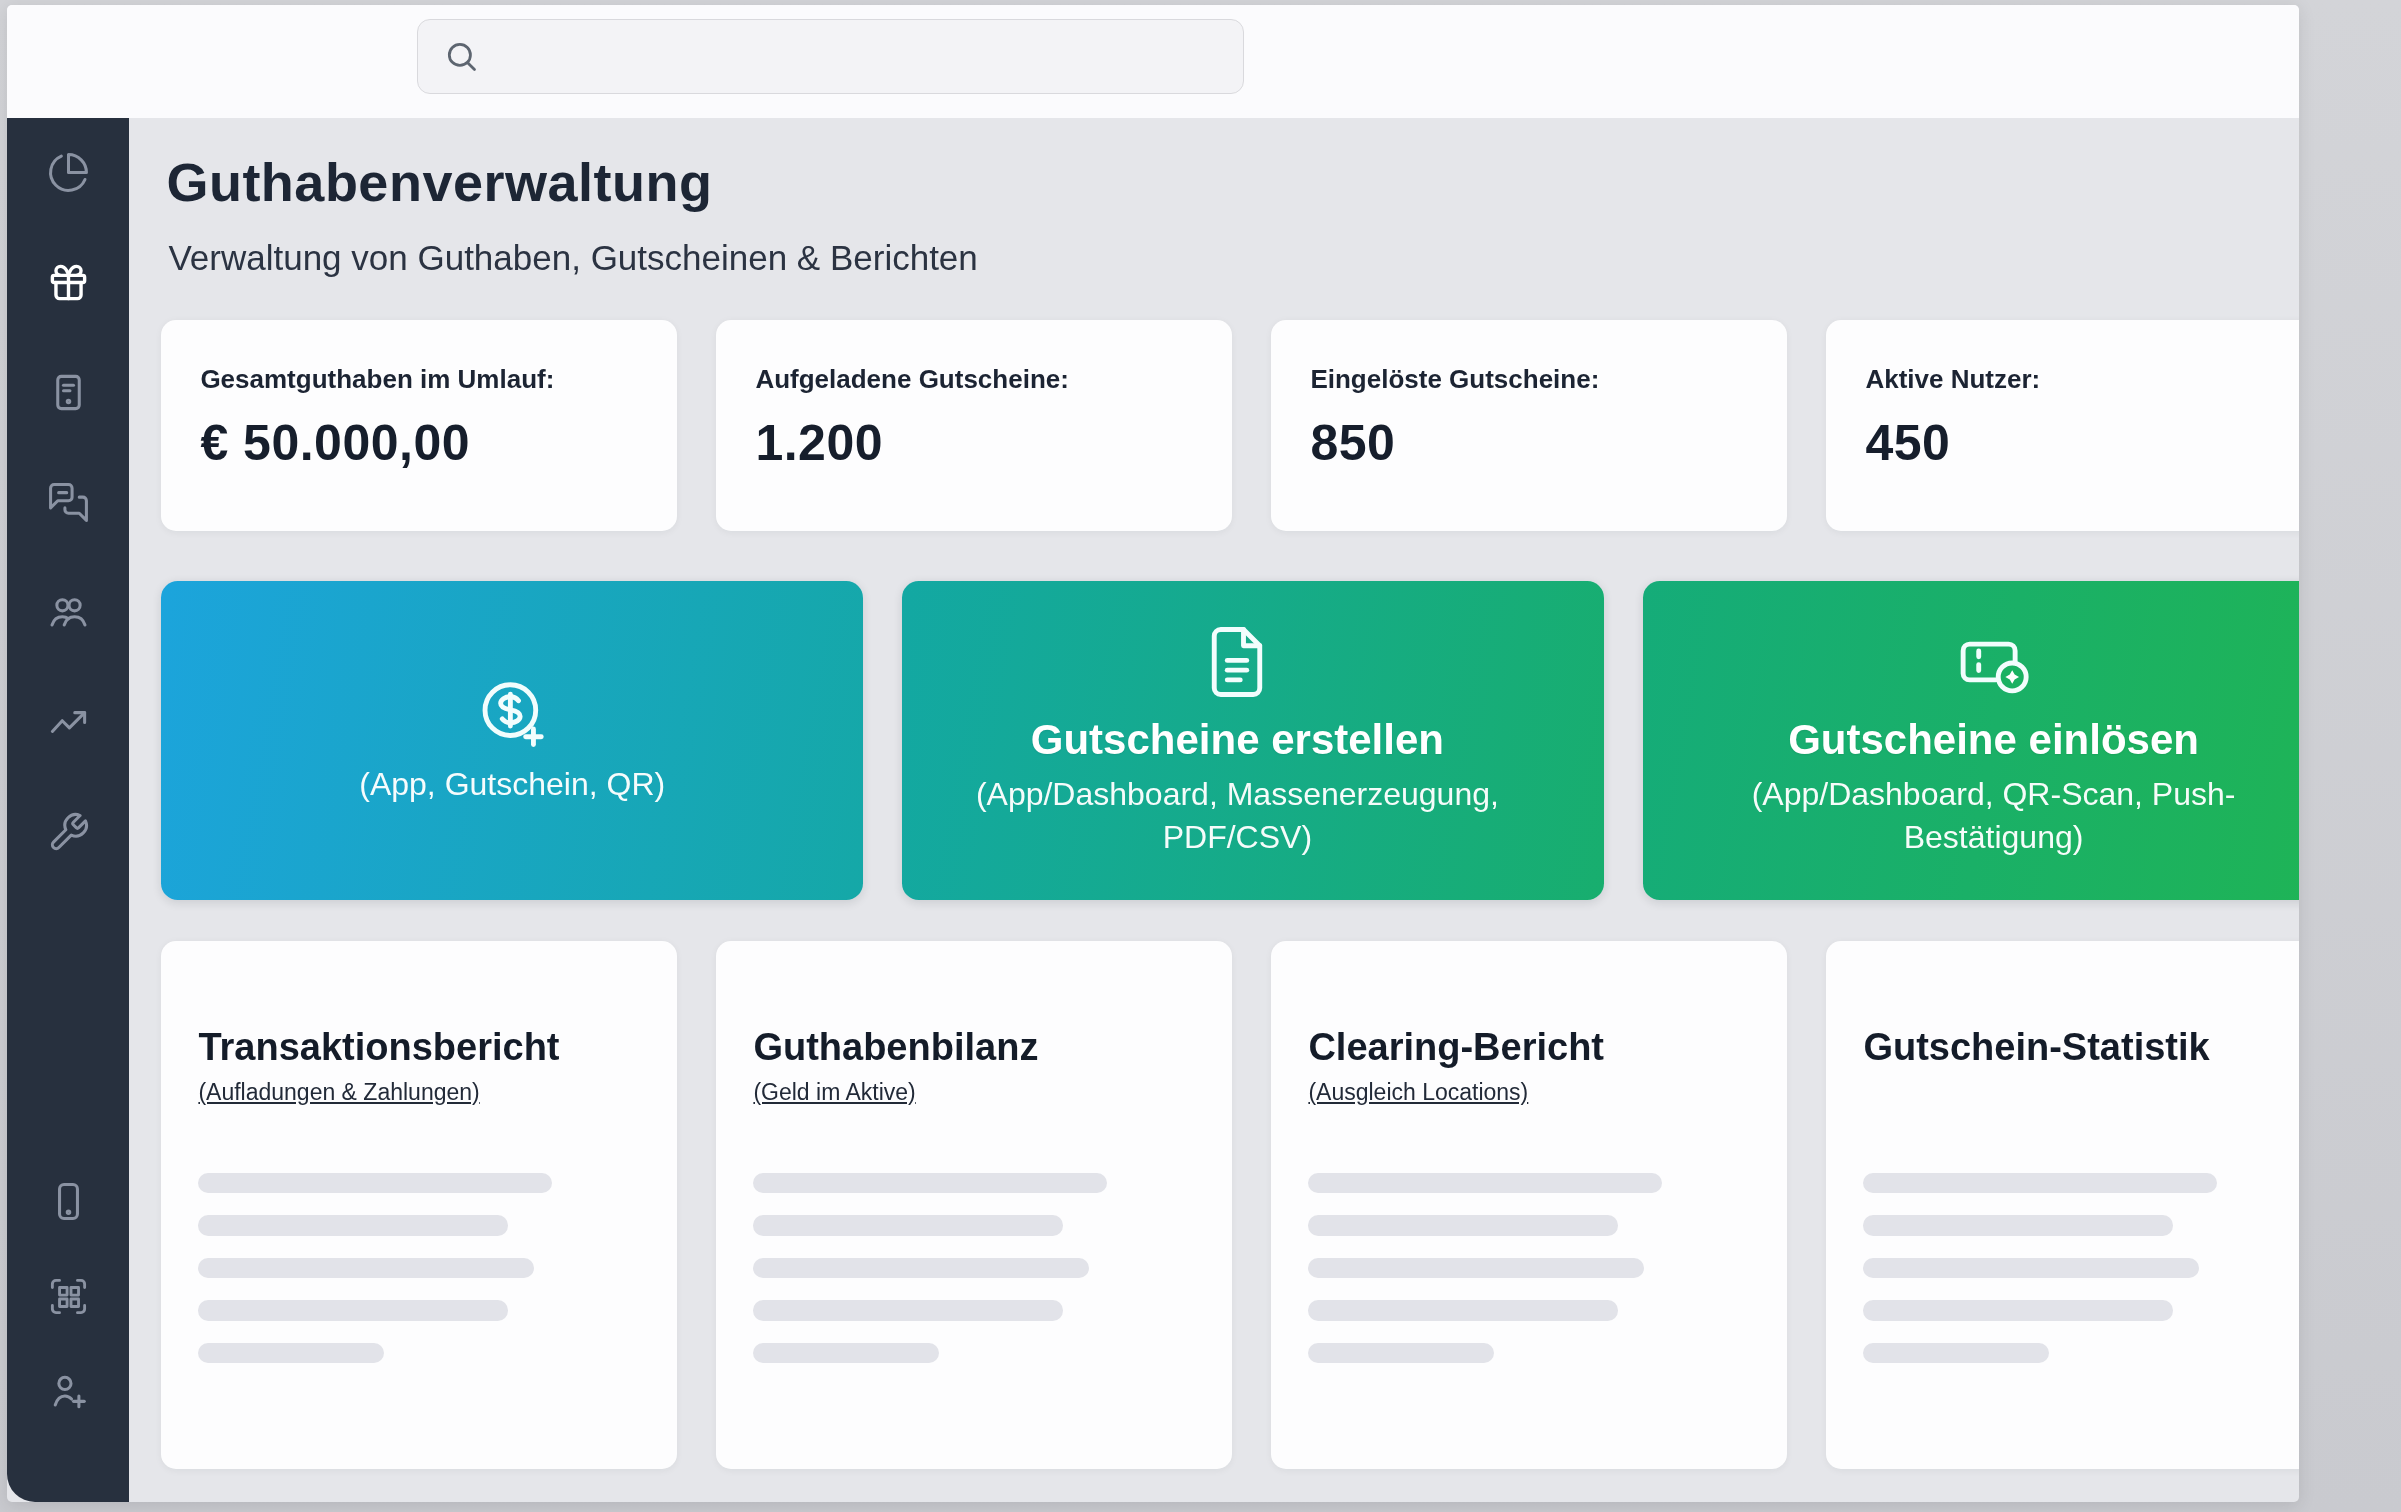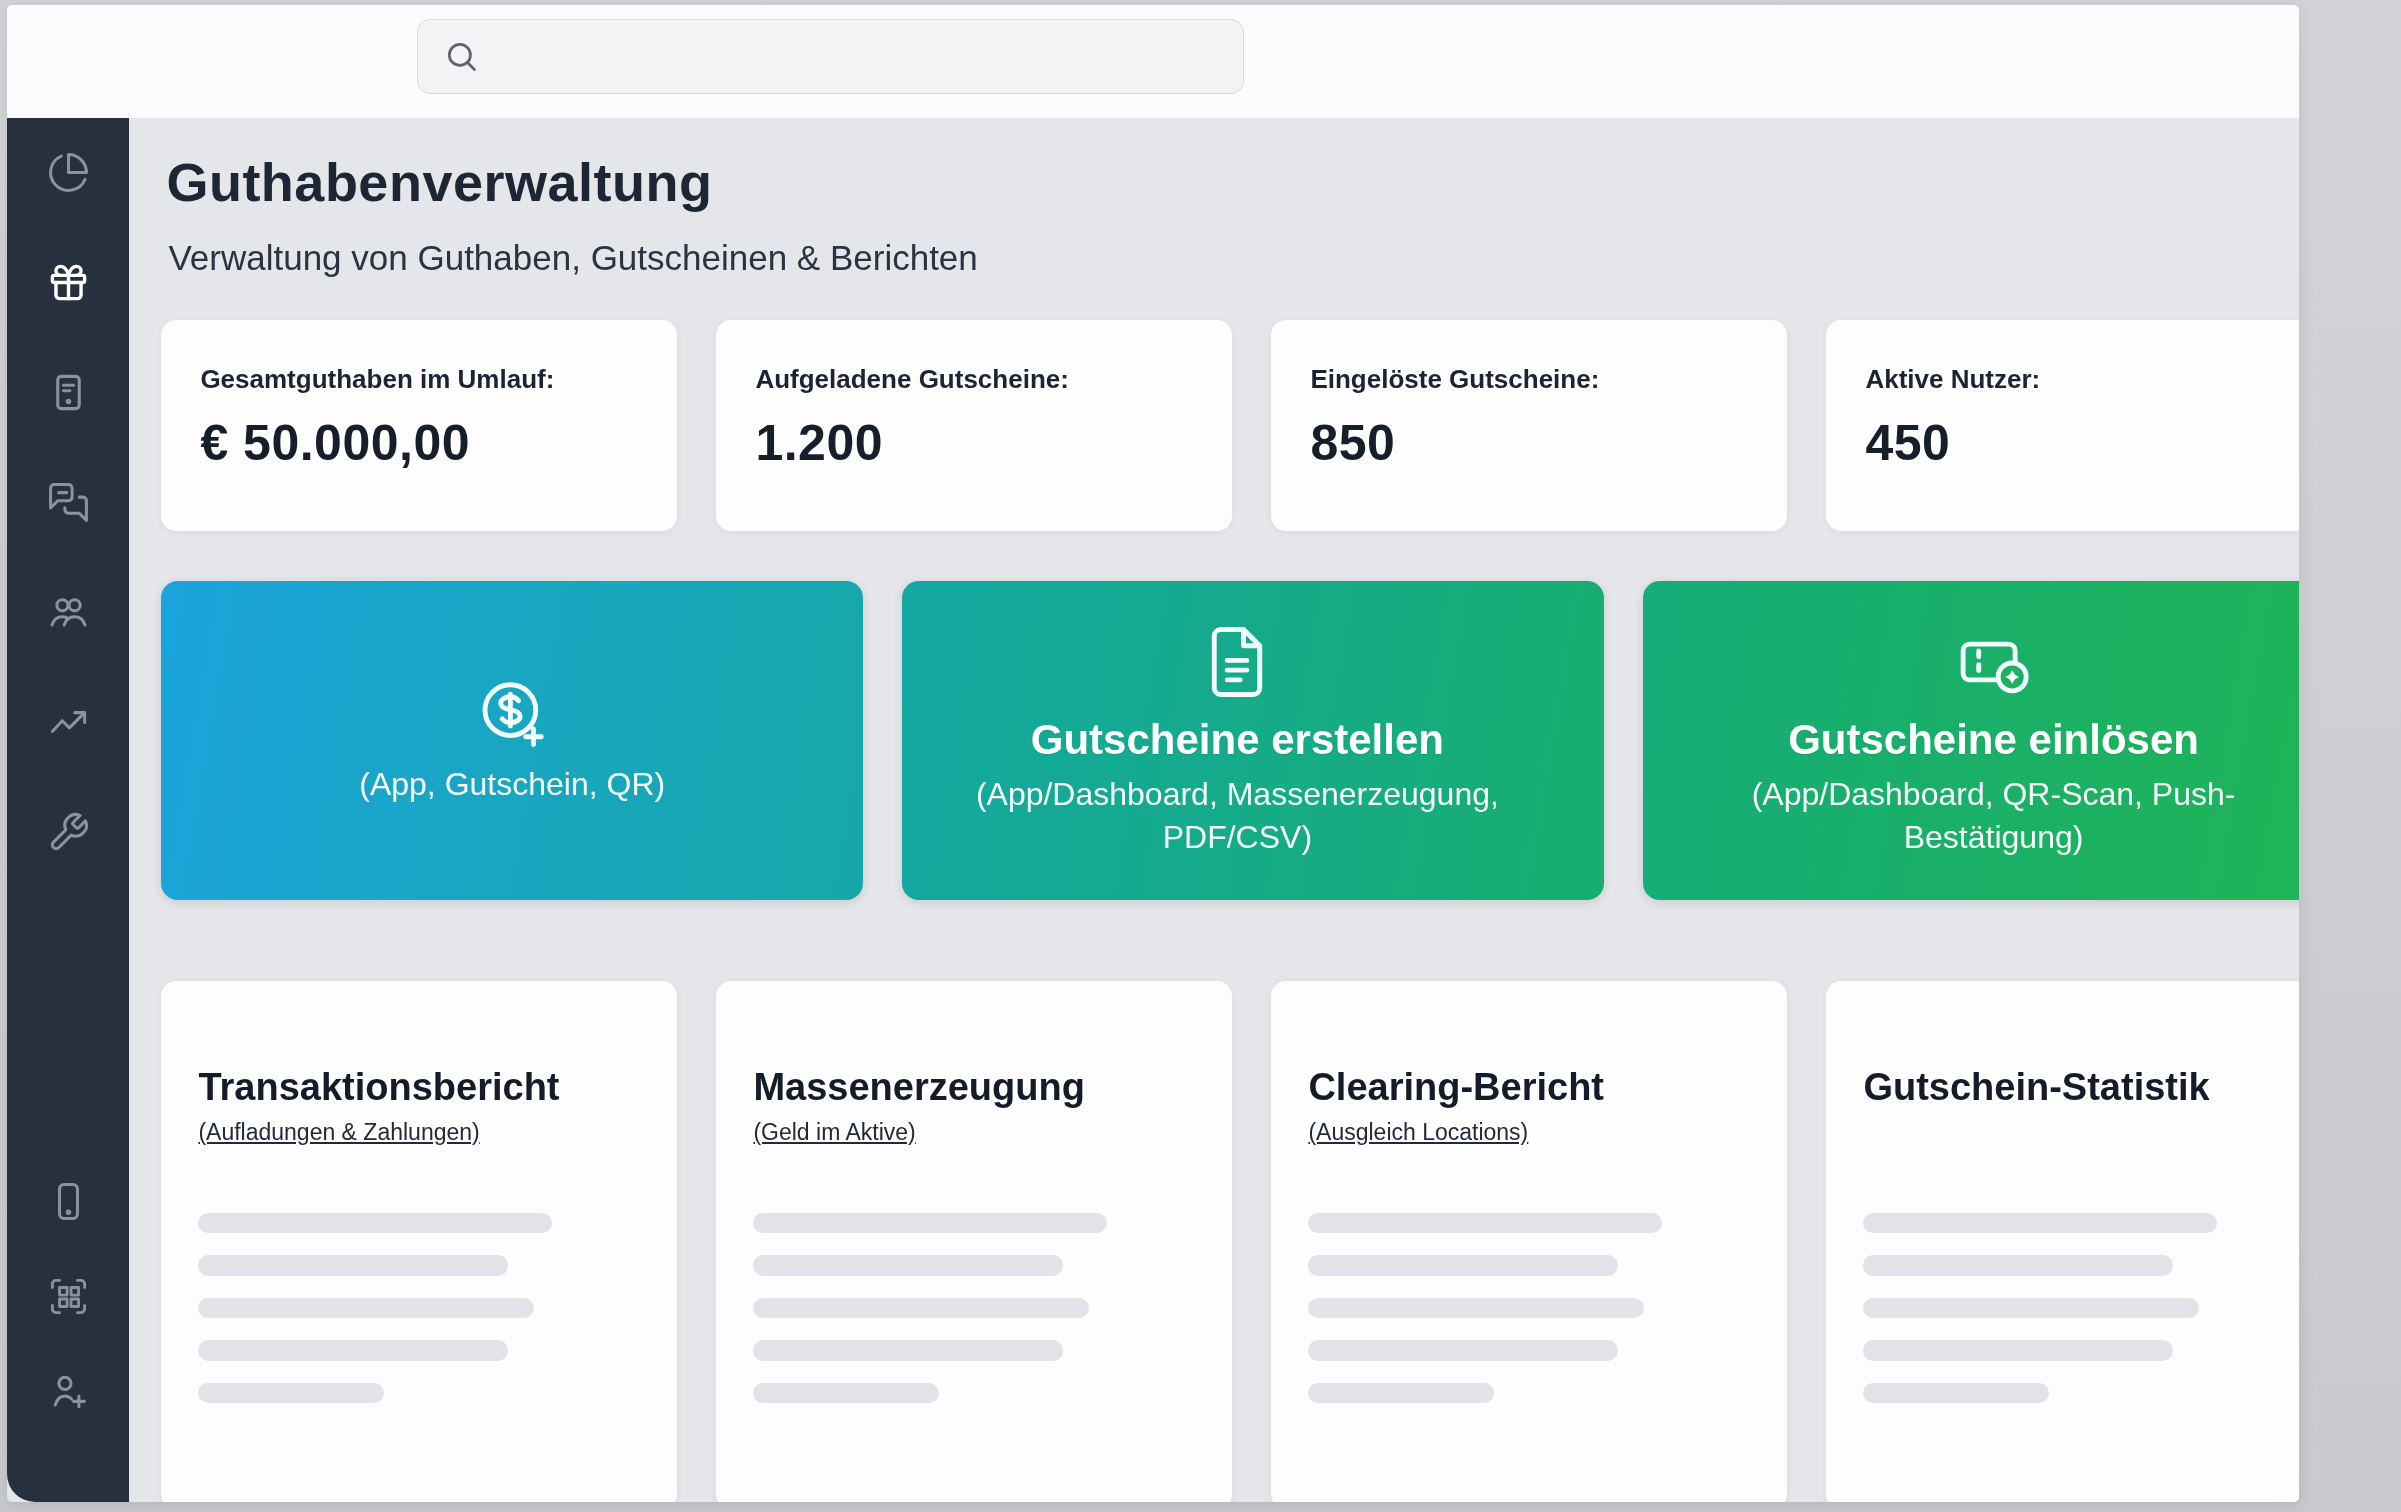--- a/index.html
+++ b/index.html
@@ -85,21 +85,21 @@
     display:flex; flex-direction:column; align-items:center; justify-content:center;
     padding:18.5px 51px; box-shadow:0 2.8px 9.3px rgba(25,31,45,.12);
     font-family:"Liberation Sans",sans-serif;
   }
   .action-btn svg { width:78px; height:78px; color:#f2fdfd; }
   .action-title { font-size:42px; font-weight:bold; margin-top:15px; text-shadow:0 0.9px 1.9px rgba(0,0,0,.08); }
   .action-sub { font-size:32px; margin-top:9.3px; line-height:1.32; max-width:593px; color:rgba(255,255,255,.96); }
 
   .reports-row {
     position:absolute; left:154px; top:936px; width:2181px; height:528px;
-    display:grid; grid-template-columns:repeat(4,1fr); gap:39px;margin-top:40px;
+    display:grid; grid-template-columns:repeat(4,1fr); gap:39px;
   }
   .report-card {
     background:#fdfdfe; border-radius:15px; padding:39px 37px;
     box-shadow:0 1.9px 7.4px rgba(25,31,45,.05); cursor:pointer; text-align:left;
     border:none; font-family:"Liberation Sans",sans-serif; display:block;
   }
   .report-title { font-size:38px; font-weight:bold; color:#141c29; line-height:44px; }
   .report-sub { font-size:23px; color:#222a38; line-height:43px; min-height:43px; margin-top:1.9px;text-decoration:underline; }
   .skeleton { margin-top:59px; }
   .skel-bar { height:20.4px; border-radius:10.2px; background:#e2e3e9; margin-bottom:22px; }
@@ -267,21 +267,21 @@
         <div class="report-sub">(Aufladungen &amp; Zahlungen)</div>
         <div class="skeleton">
             <div class="skel-bar" style="width: 80%;"></div>
             <div class="skel-bar" style="width: 70%;"></div>
             <div class="skel-bar" style="width: 76%;"></div>
             <div class="skel-bar" style="width: 70%;"></div>
             <div class="skel-bar" style="width: 42%;"></div>
           </div>
       </button>
       <button class="report-card">
-        <div class="report-title">Massenerzeugung</div>
+        <div class="report-title">Guthabenbilanz</div>
         <div class="report-sub">(Geld im Aktive)</div>
         <div class="skeleton">
             <div class="skel-bar" style="width: 80%;"></div>
             <div class="skel-bar" style="width: 70%;"></div>
             <div class="skel-bar" style="width: 76%;"></div>
             <div class="skel-bar" style="width: 70%;"></div>
             <div class="skel-bar" style="width: 42%;"></div>
           </div>
       </button>
       <button class="report-card">

